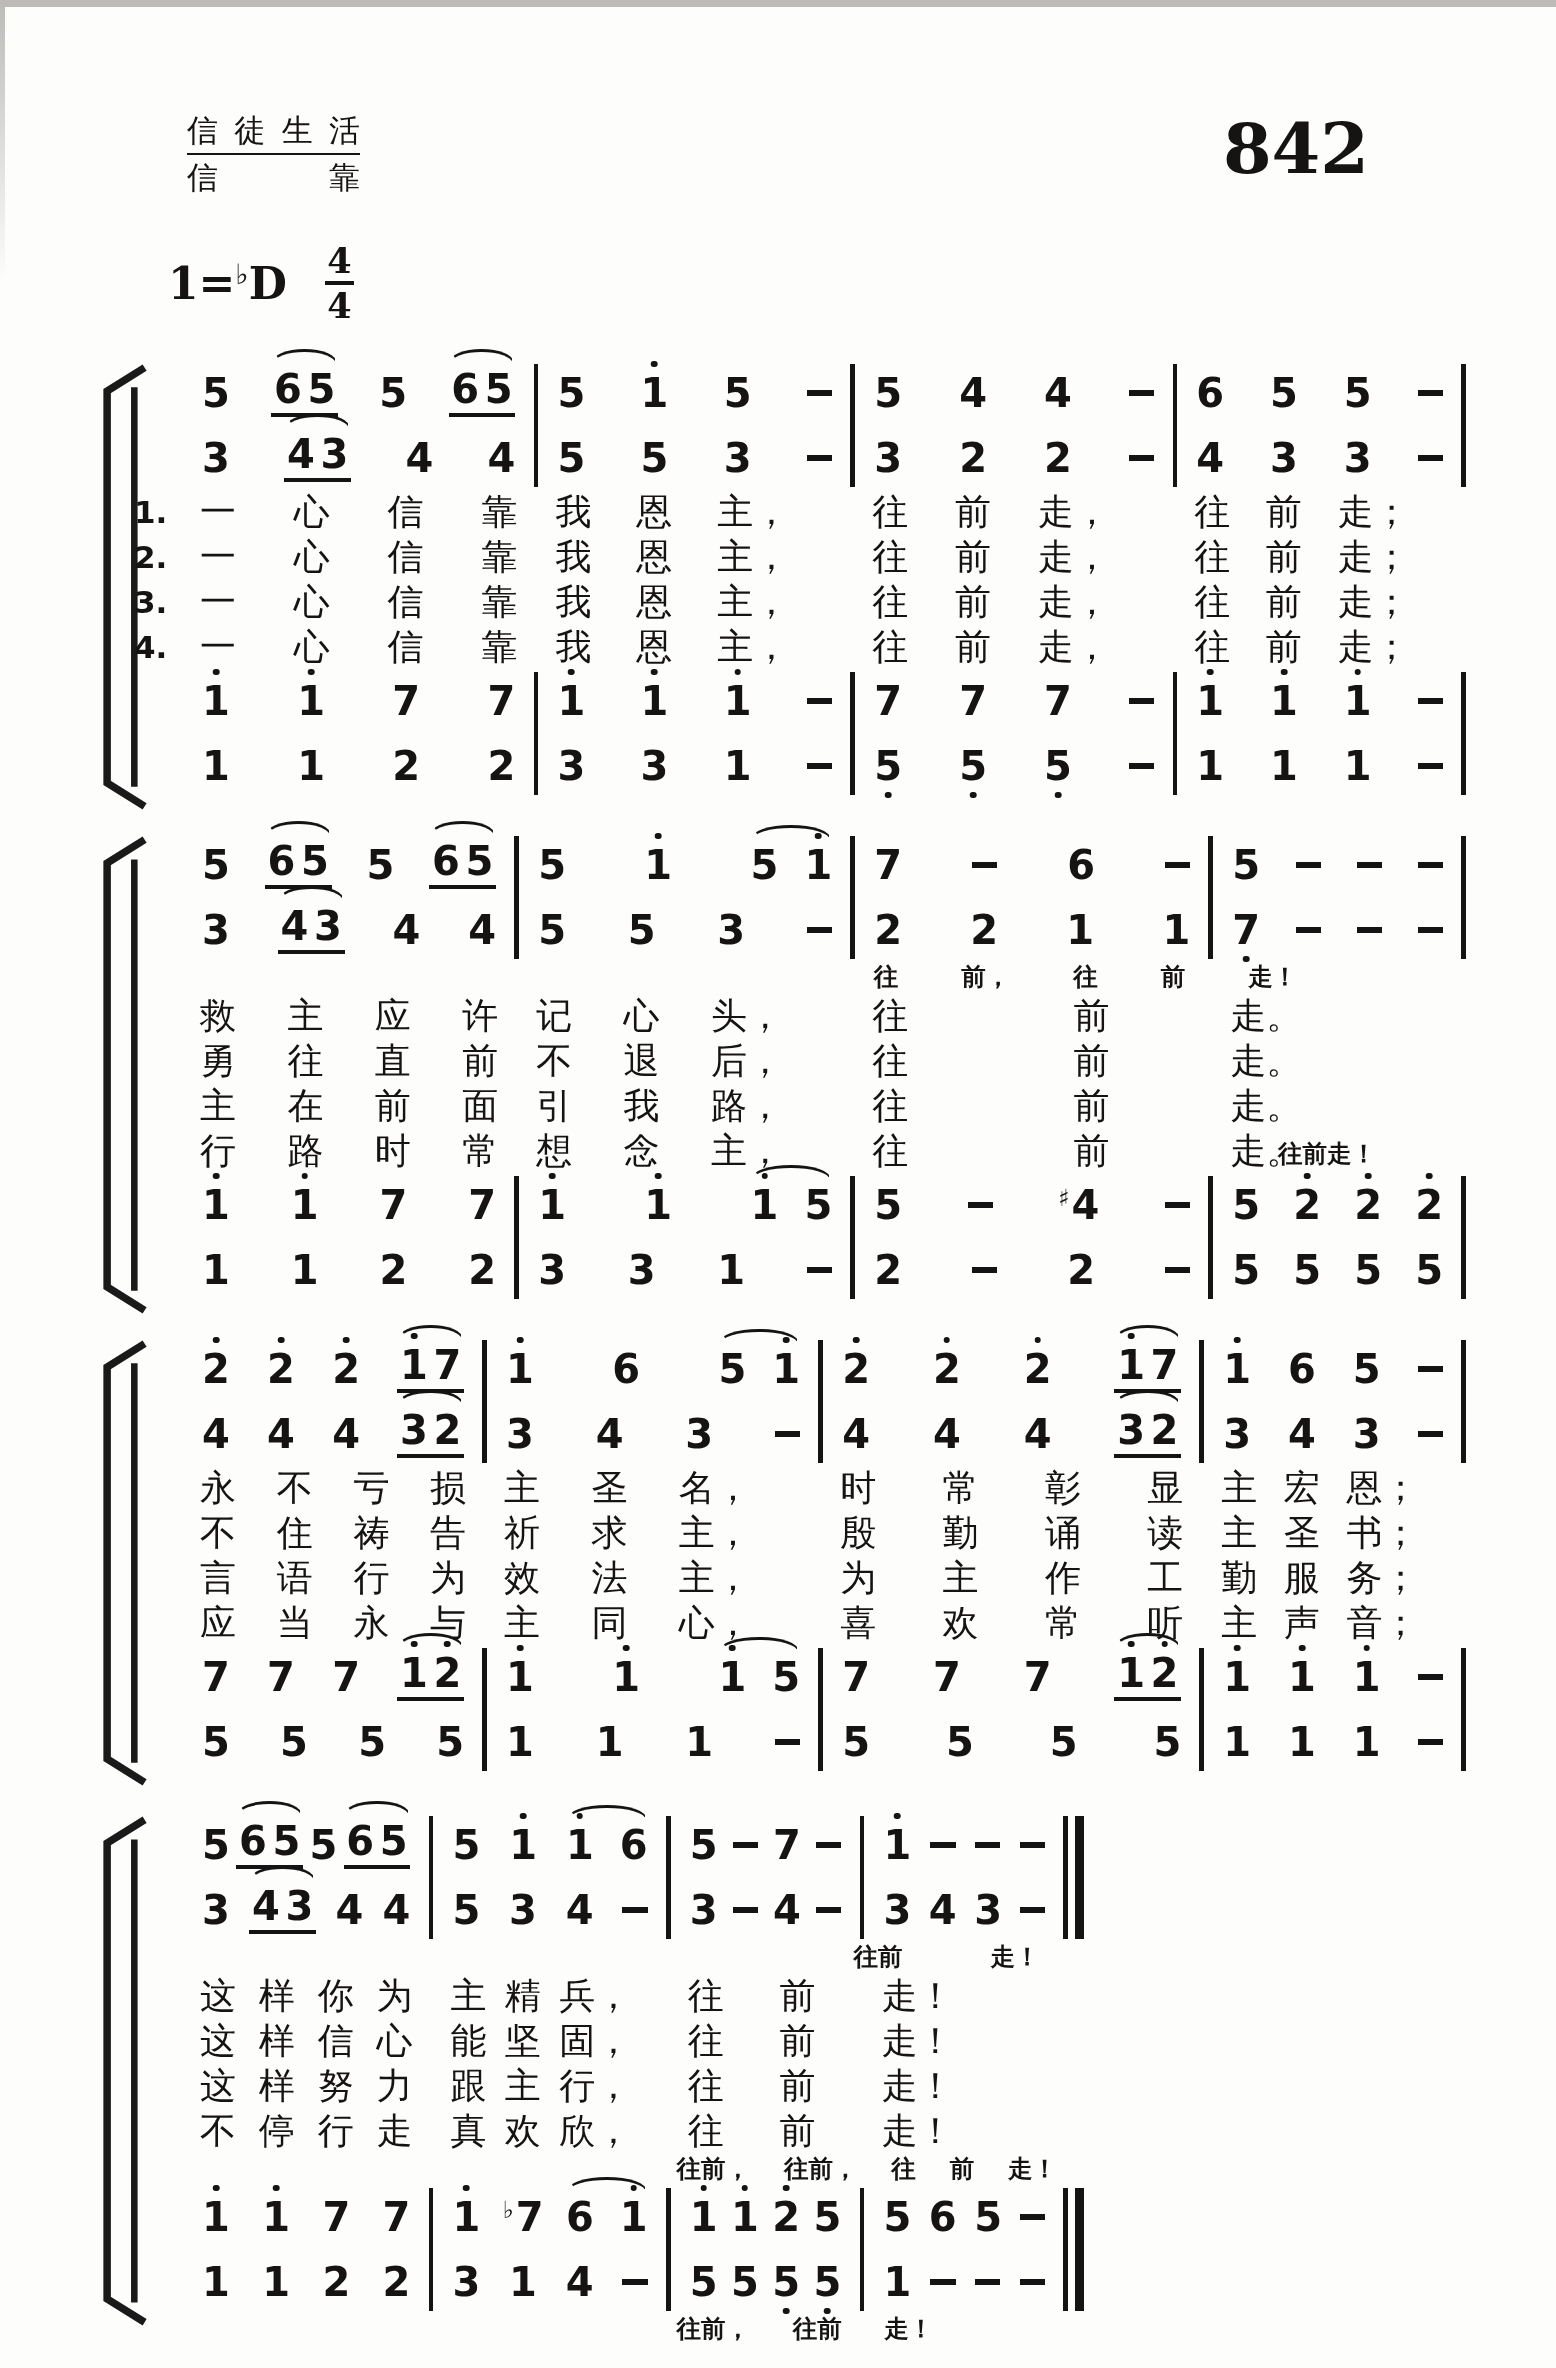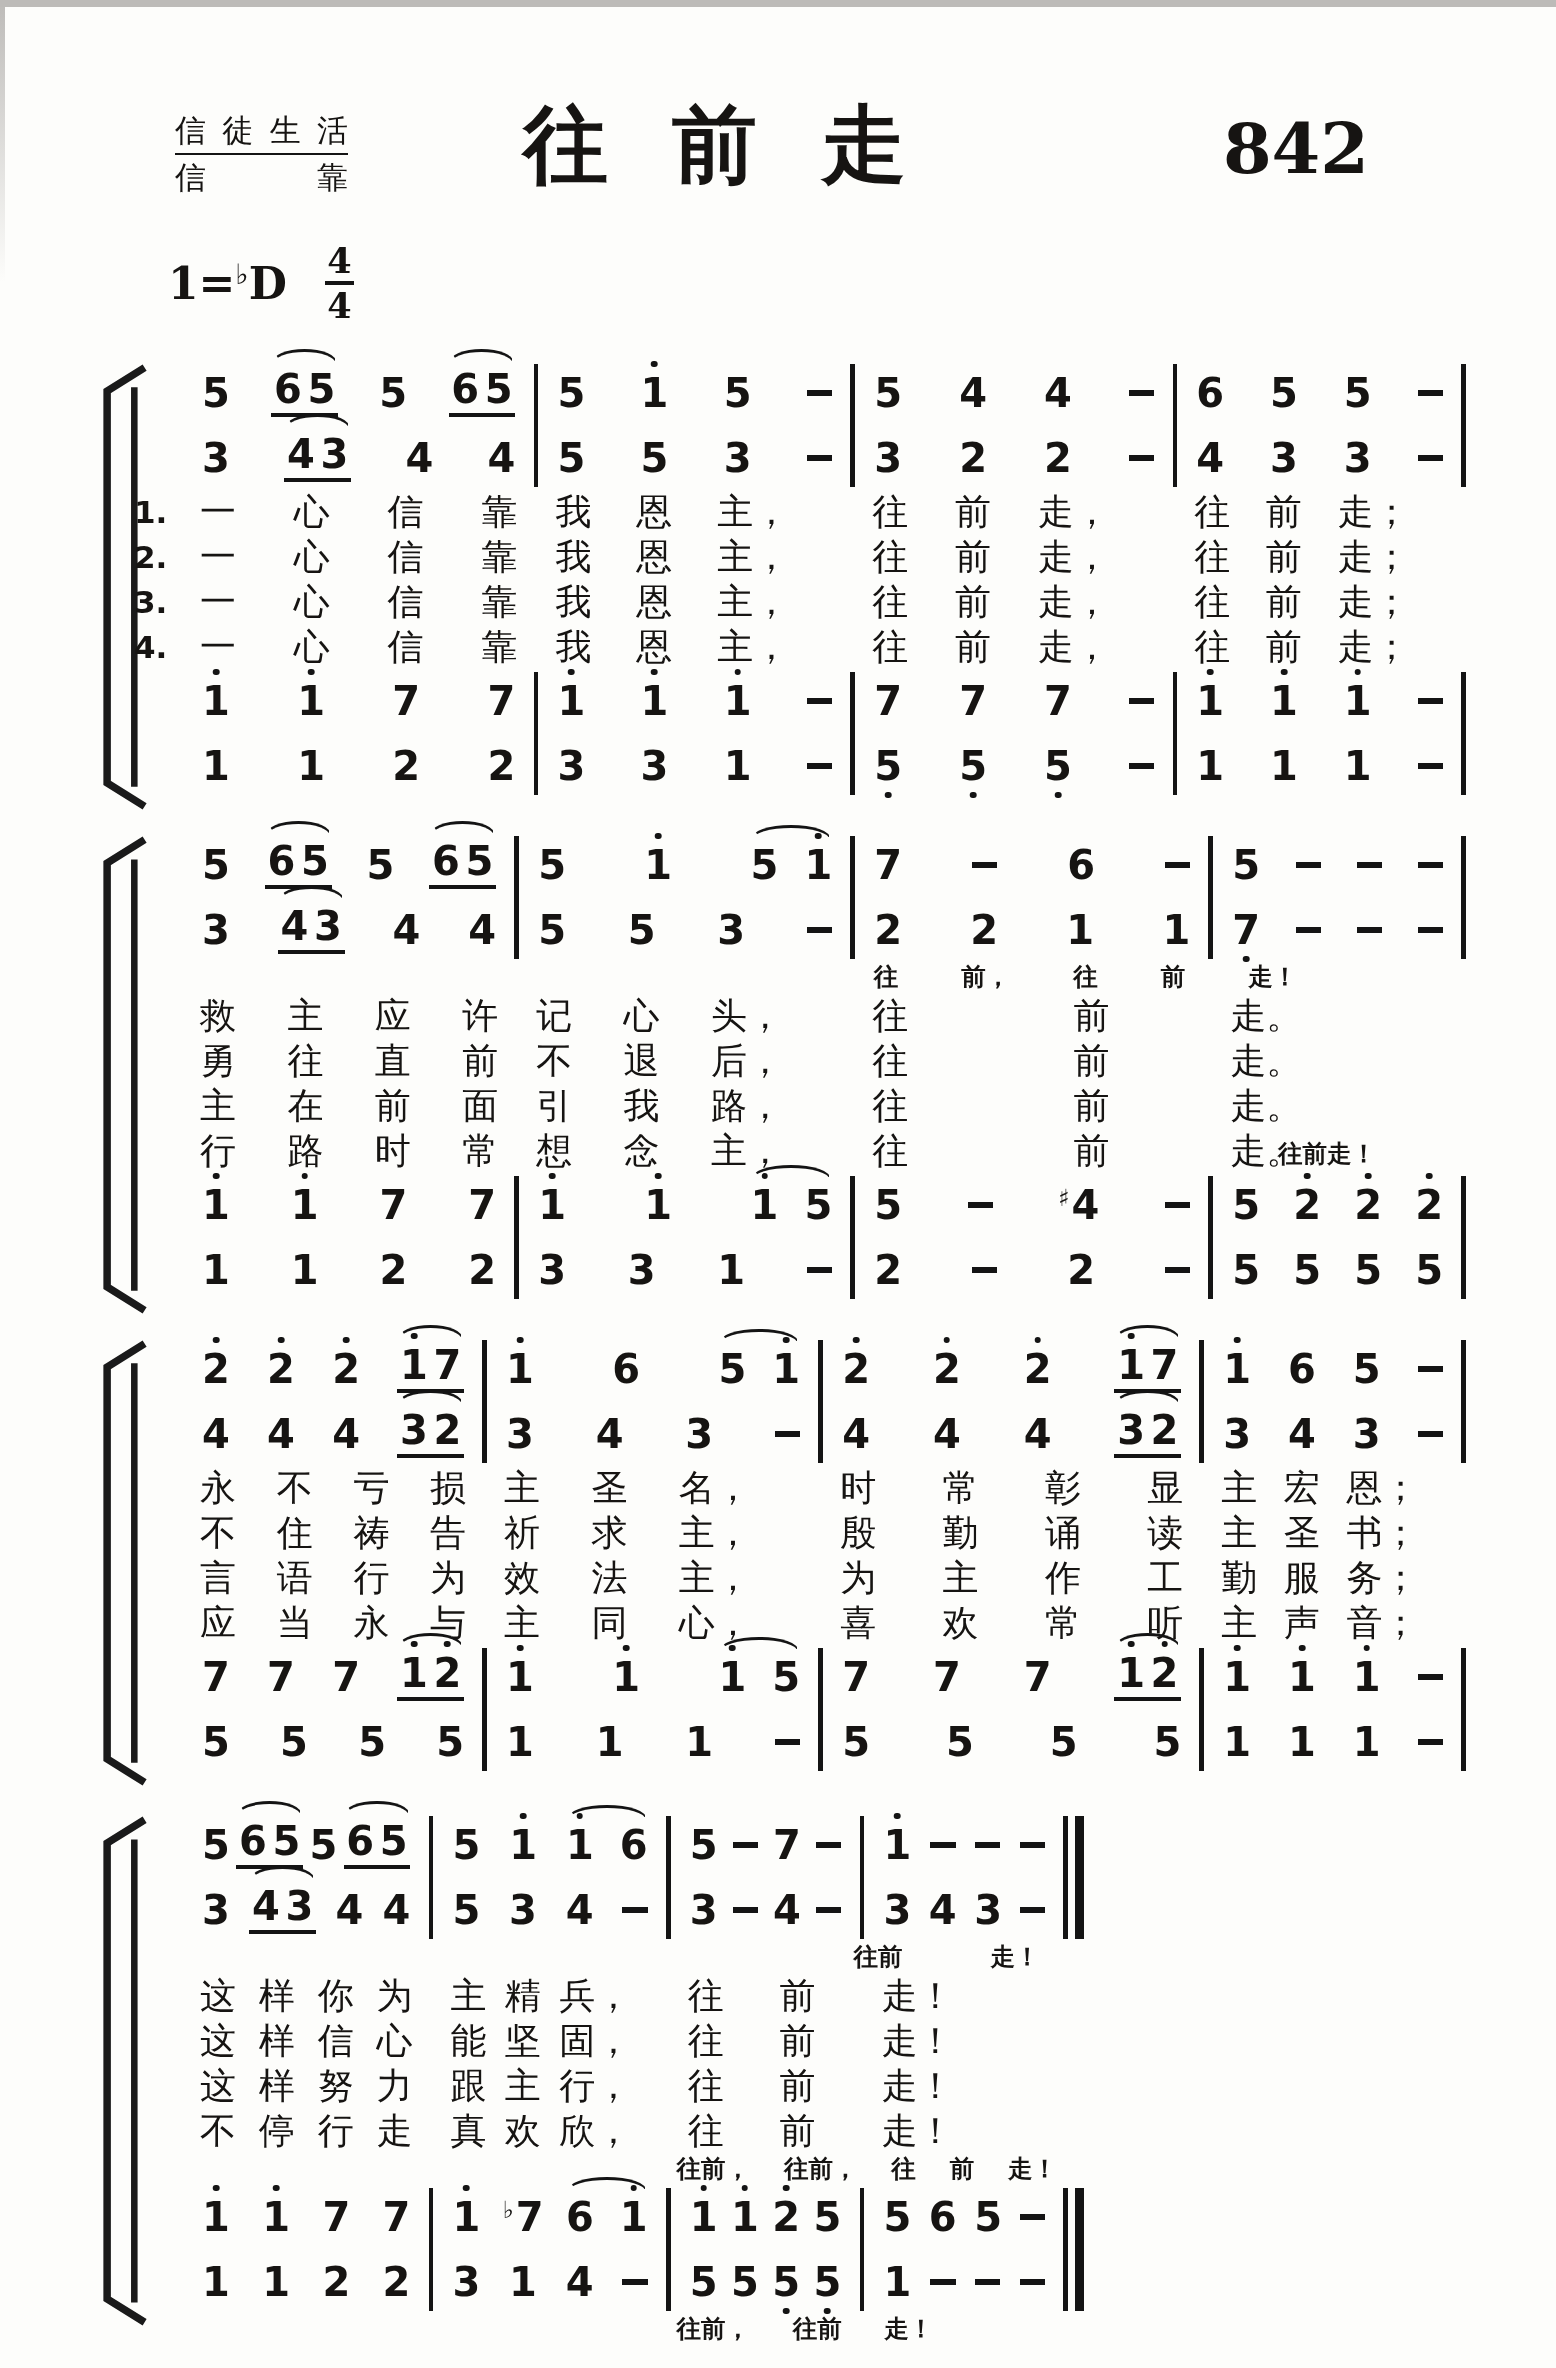--- a/index.html
+++ b/index.html
@@ -7,21 +7,21 @@
     width:1557px;height:2368px;position:relative;overflow:hidden;
     background:#fdfdfb;color:#161412;
     font-family:"DejaVu Sans",sans-serif;
   }
   .scan-top{position:absolute;top:0;left:0;right:0;height:6.6px;background:#bdbbb8;}
   .scan-left{position:absolute;top:0;left:0;width:4.7px;height:282px;
     background:linear-gradient(#bdbbb8,rgba(189,187,184,0));}
 
   
   .header{position:relative;height:113px;margin-top:105px;}
-  .category{position:absolute;left:175px;top:7.5px;width:173px;font-family:Liberation Serif, serif;}
+  .category{position:absolute;left:187px;top:7.5px;width:173px;font-family:Liberation Serif, serif;}
   .cat1{display:block;font-size:31px;line-height:1.15;border-bottom:2.8px solid #141414;
         padding-bottom:4.7px;text-align:justify;text-align-last:justify;}
   .cat2{display:block;font-size:31px;line-height:1.15;padding-top:5.6px;
         text-align:justify;text-align-last:justify;}
   .title{position:absolute;left:calc(50% - 32px);transform:translateX(-50%);top:-9.4px;
         font-size:85px;font-weight:900;letter-spacing:64px;white-space:nowrap;line-height:1.15;}
   .number{position:absolute;right:188px;top:1.9px;font-family:"DejaVu Serif",serif;
         font-size:70px;font-weight:700;}
   .keyrow{margin:24.5px 0 0 168px;height:81px;display:flex;align-items:center;gap:38px;}
   .keysig{font-family:"DejaVu Serif",serif;font-size:44px;font-weight:700;}
@@ -80,21 +80,20 @@
 <body>
 
 <div class="scan-top"></div>
 <div class="scan-left"></div>
 
 <div class="header">
   <div class="category">
     <span class="cat1">信徒生活</span>
     <span class="cat2">信靠</span>
   </div>
-  <div class="title">往前走</div>
   <div class="number">842</div>
 </div>
 
 <div class="keyrow">
   <span class="keysig"><span>1=</span><span class="flat">♭</span><span>D</span></span>
   <span class="timesig">
     <span>4</span>
     <span class="fbar"></span>
     <span>4</span>
   </span>

